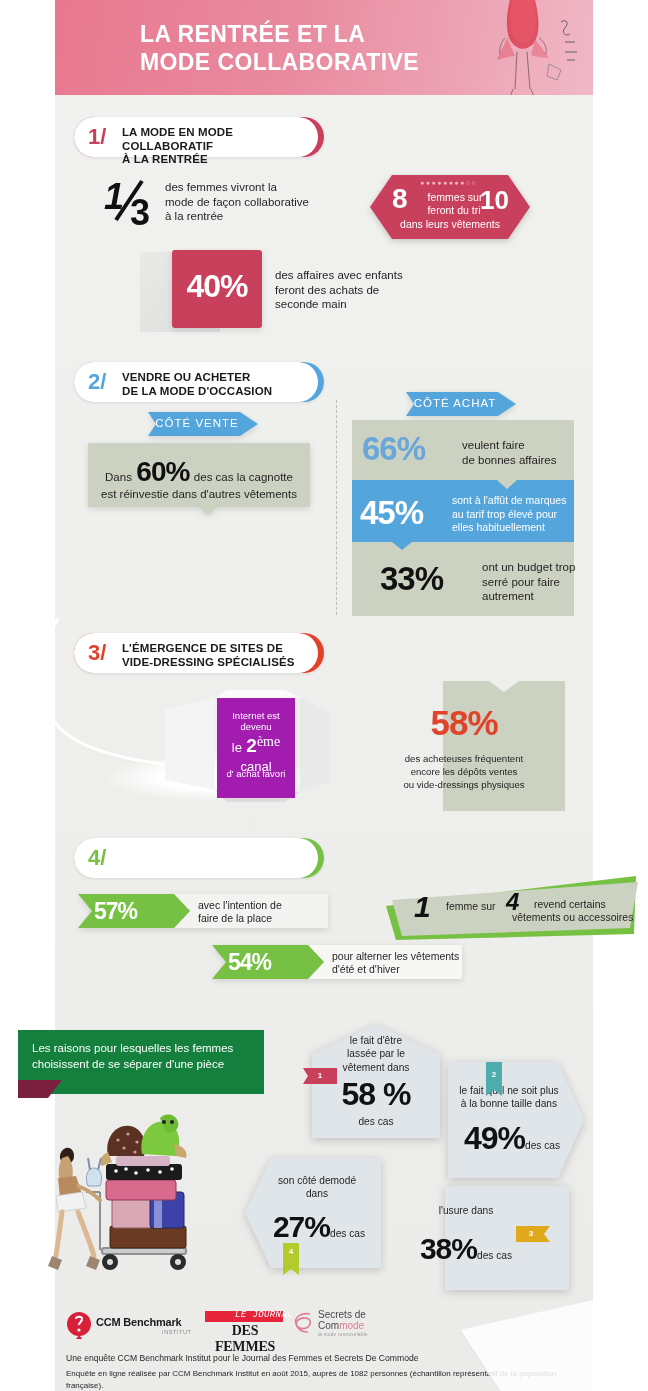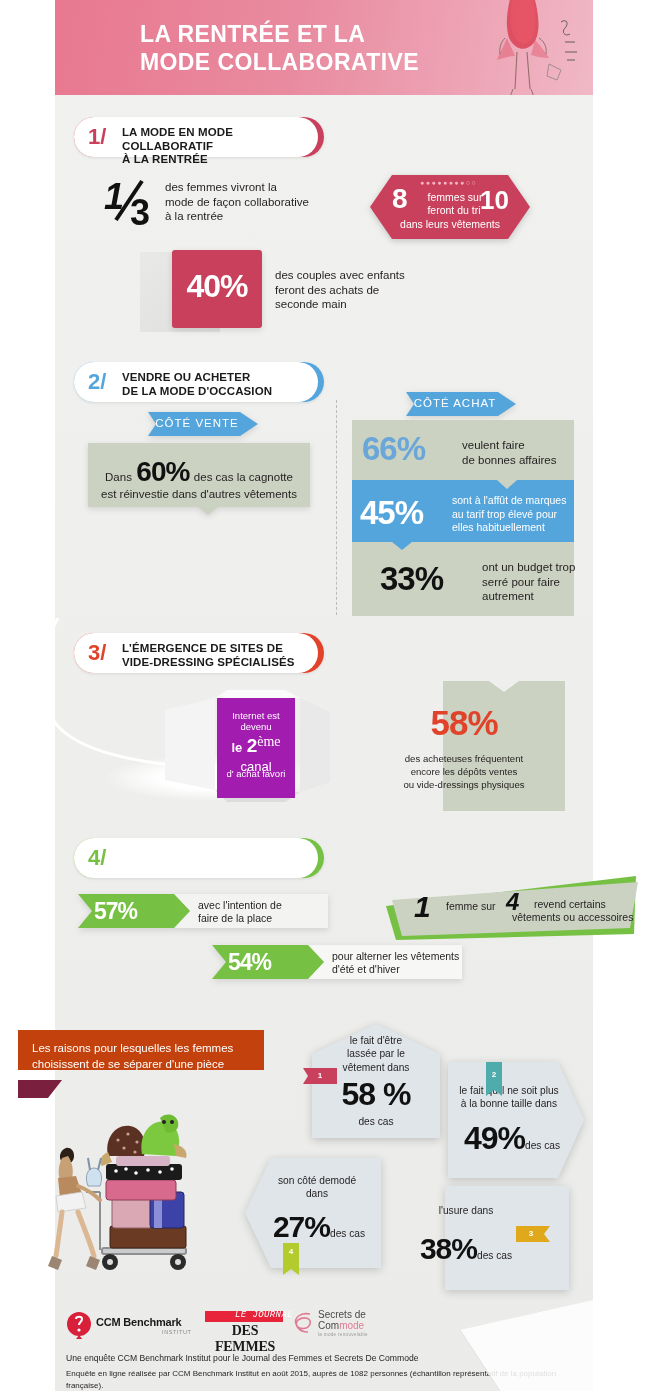--- a/index.html
+++ b/index.html
@@ -102,21 +102,21 @@
       <div style="padding-left:8px;">feront du tri</div>
       <div>dans leurs vêtements</div>
     </div>
   </div>
 
   <div class="abs" style="left:140px;top:252px;width:80px;height:80px;background:linear-gradient(135deg,#e9e9e7 0%,#dedede 100%);clip-path:polygon(0 0,100% 0,100% 100%,0 100%);"></div>
   <div class="abs softsh" style="left:172px;top:250px;width:90px;height:78px;background:#c9405c;border-radius:3px;">
     <div class="abs big" style="left:0;top:18px;width:90px;text-align:center;color:#fff;font-size:32px;">40%</div>
   </div>
   <div class="ctext" style="left:275px;top:268px;width:200px;">
-    <div>des couples avec enfants</div>
+    <div>des affaires avec enfants</div>
     <div>feront des achats de</div>
     <div>seconde main</div>
   </div>
 
   <div class="pill" style="left:74px;top:362px;width:250px;">
     <div class="accentbar" style="background:#55a5dd;"></div>
     <div class="inner"></div>
     <div class="num" style="color:#55a5dd;">2/</div>
     <div class="lbl">
       <div>VENDRE OU ACHETER</div>
@@ -201,21 +201,21 @@
   <div class="abs" style="left:105px;top:755px;width:215px;height:46px;border-radius:50%;background:radial-gradient(ellipse at center,#ffffff 35%,rgba(255,255,255,0) 72%);"></div>
   <svg class="abs" style="left:155px;top:690px;width:185px;height:115px;" viewBox="0 0 185 115">
     <polygon points="10,20 60,8 60,100 10,90" fill="#f4f4f4"></polygon>
     <polygon points="145,8 175,22 175,92 145,102" fill="#e9e9e9"></polygon>
     <polygon points="60,100 145,102 130,112 72,112" fill="#dcdcdc"></polygon>
     <polygon points="60,8 145,8 130,0 72,0" fill="#fbfbfb"></polygon>
   </svg>
   <div class="abs" style="left:217px;top:698px;width:78px;height:100px;background:#a21caf;">
     <div class="abs" style="left:0;top:12px;width:78px;text-align:center;color:#fff;font-size:9.5px;">Internet est devenu</div>
     <div class="abs" style="left:0;top:36px;width:78px;text-align:center;color:#fff;">
-      <span style="font-size:13px;font-weight:bold;">le</span>
+      <span style="font-size:13px;">le</span>
       <span style="font-size:19px;font-weight:bold;">2</span><span style="font-size:14px;vertical-align:super;font-family:Liberation Serif, serif;">ème</span>
       <span style="font-size:13px;">canal</span>
     </div>
     <div class="abs" style="left:0;top:70px;width:78px;text-align:center;color:#fff;font-size:9.5px;">d' achat favori</div>
   </div>
 
   <div class="abs" style="left:403px;top:681px;width:112px;height:130px;padding-left:40px;">
     <svg viewBox="0 0 122 130" width="122" height="130">
       <polygon points="0,0 46,0 61,11 76,0 122,0 122,130 0,130" fill="#cbd2c2"></polygon>
     </svg>
@@ -264,21 +264,21 @@
     </svg>
     <div class="abs big" style="left:36px;top:28px;color:#111;font-size:30px;font-style:italic;">1</div>
     <div class="abs ctext" style="left:68px;top:38px;font-size:10.5px;">femme sur</div>
     <div class="abs big" style="left:128px;top:26px;color:#111;font-size:24px;font-style:italic;">4</div>
     <div class="abs ctext" style="left:156px;top:36px;width:110px;font-size:10.5px;">
       <div>revend certains</div>
       <div style="margin-left:-22px;">vêtements ou accessoires</div>
     </div>
   </div>
 
-  <div class="abs" style="left:18px;top:1030px;width:246px;height:40px;background:#c2410c;">
+  <div class="abs" style="left:18px;top:1030px;width:246px;height:64px;background:#15803d;">
     <div class="abs" style="left:14px;top:11px;width:225px;color:#fff;font-size:11.5px;line-height:1.35;">
       <div>Les raisons pour lesquelles les femmes</div>
       <div>choisissent de se séparer d'une pièce</div>
     </div>
   </div>
   <svg class="abs" style="left:18px;top:1080px;width:44px;height:18px;" viewBox="0 0 44 18">
     <polygon points="0,0 44,0 30,18 0,18" fill="#7a1f3d"></polygon>
   </svg>
 
   <svg class="abs" style="left:42px;top:1100px;width:190px;height:200px;" viewBox="0 0 190 200">

